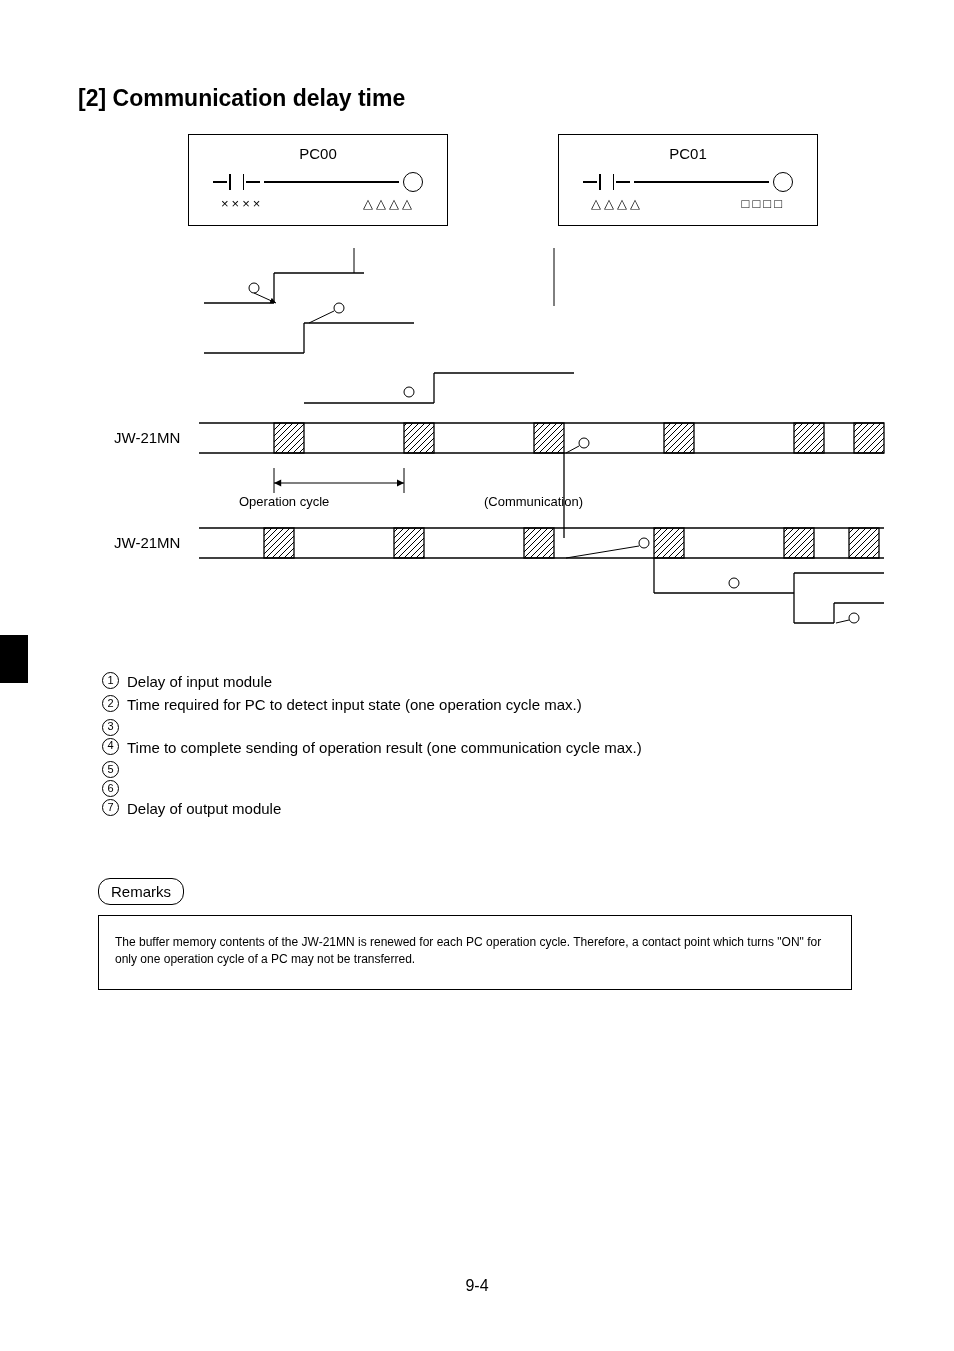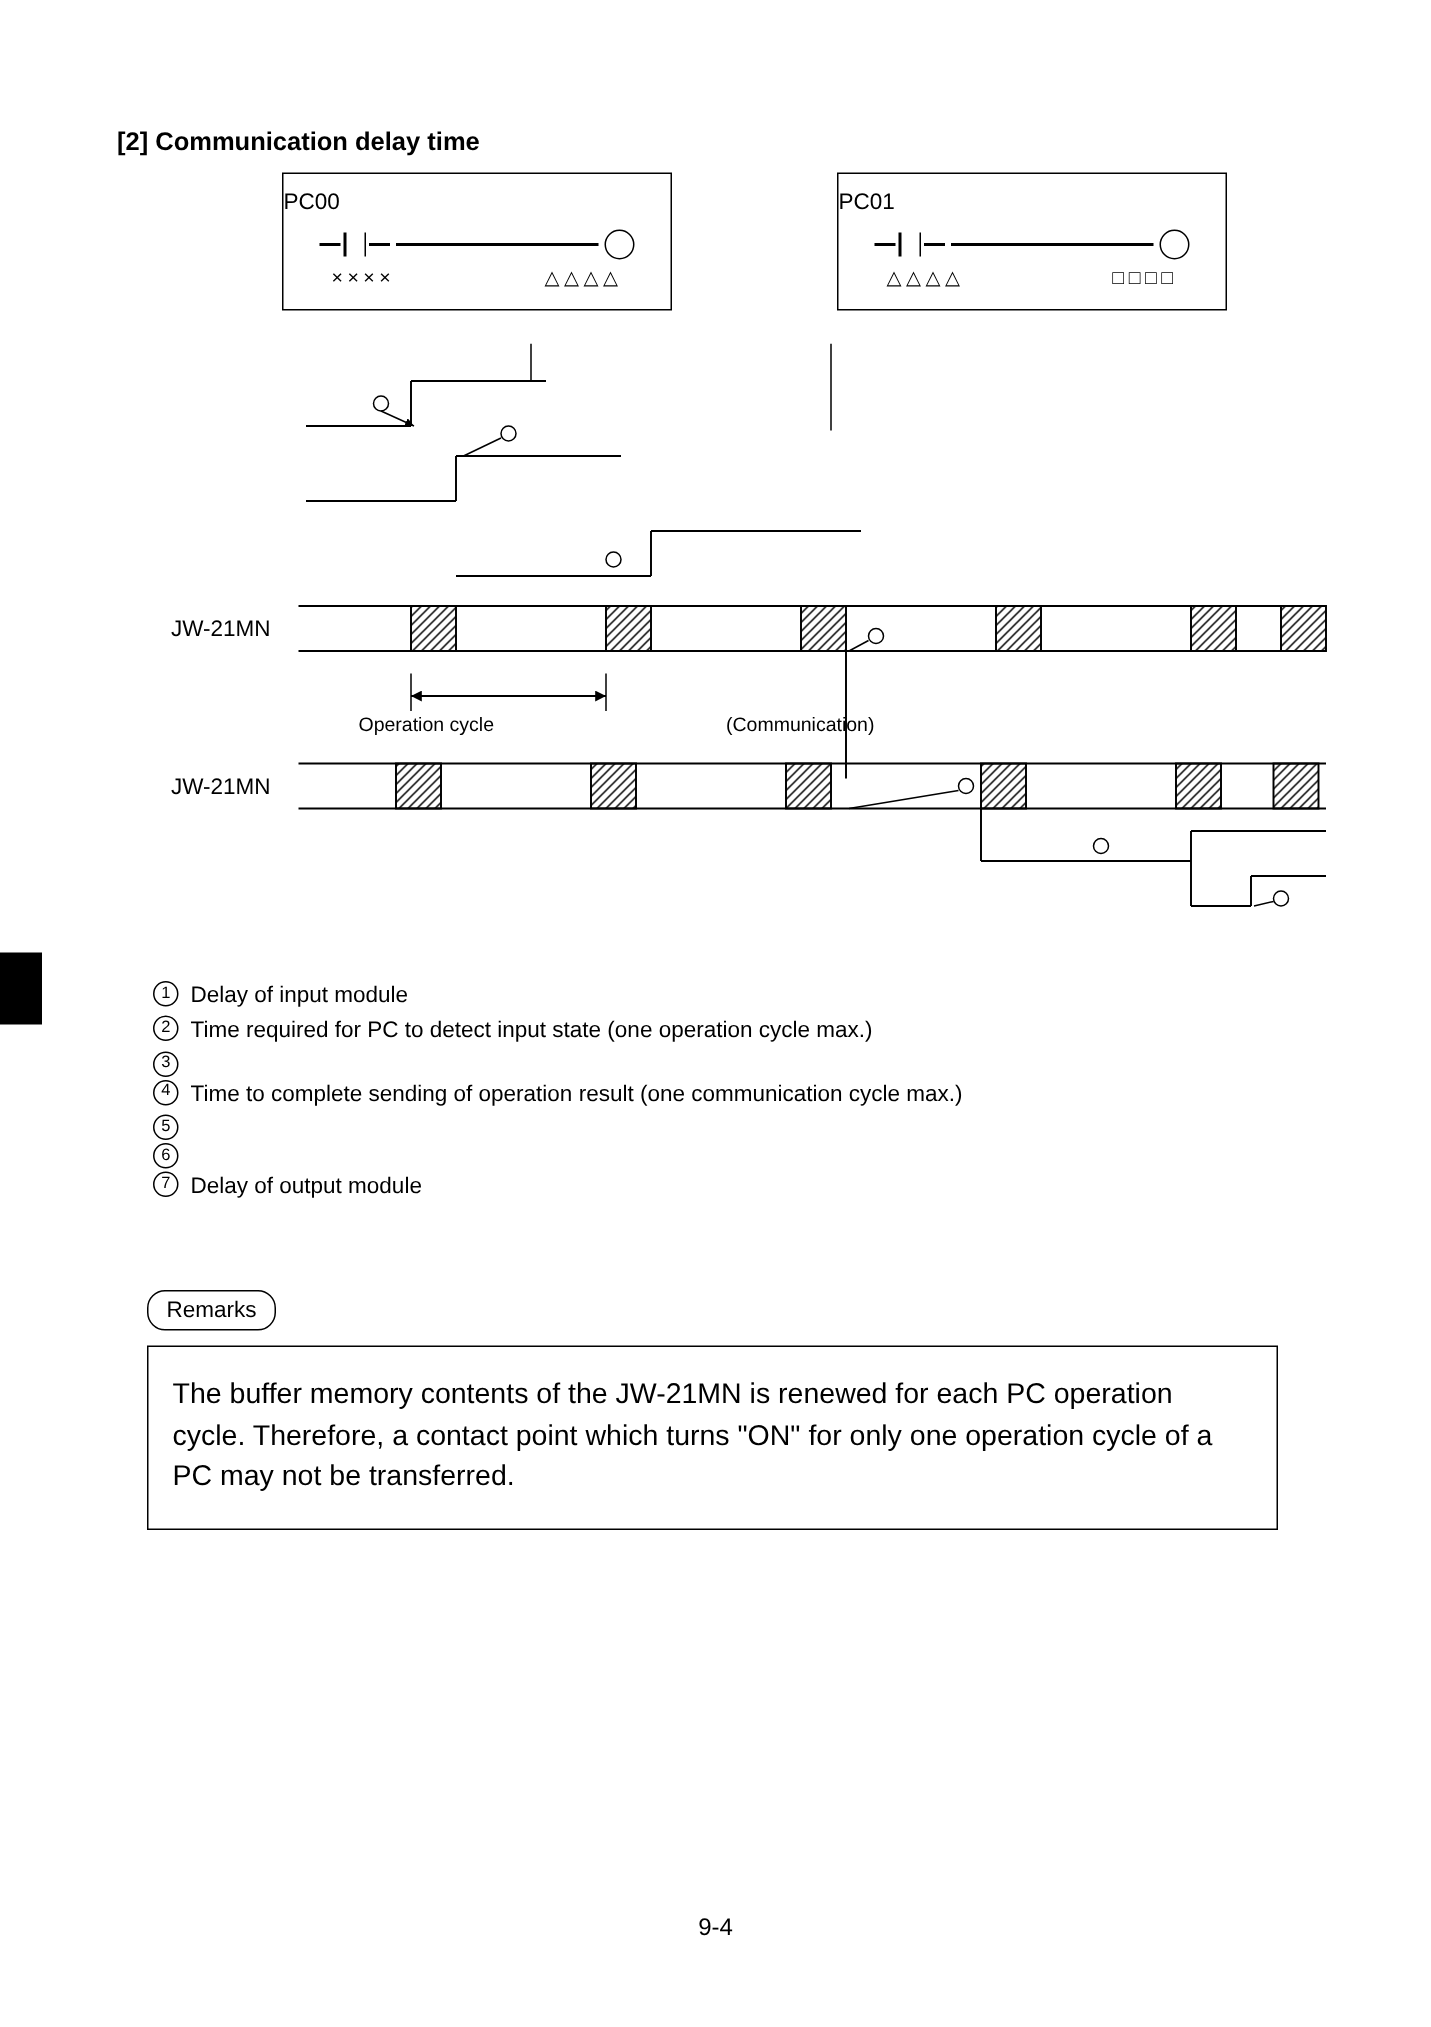--- a/index.html
+++ b/index.html
@@ -16,23 +16,23 @@
       left: 0;
       top: 635px;
       width: 28px;
       height: 48px;
       background: #000;
     }
     .content {
       padding: 85px 60px 0 78px;
     }
     .section-heading {
-      font-size: 17px;
+      font-size: 23px;
       font-weight: bold;
-      margin-bottom: 10px;
+      margin-bottom: 22px;
     }
     .intro {
       font-size: 15px;
       margin-left: 22px;
       margin-bottom: 30px;
     }
     .diagram-wrap {
       margin-left: 20px;
       margin-bottom: 38px;
     }
@@ -43,20 +43,21 @@
       margin-left: 90px;
       margin-bottom: 22px;
     }
     .ladder-block {
       border: 1.5px solid #000;
       width: 260px;
       padding: 10px 0 14px;
       position: relative;
     }
     .ladder-title {
+      text-align: center;
       font-size: 15px;
       margin-bottom: 10px;
     }
     .ladder-rungs {
       display: flex;
       align-items: center;
       justify-content: space-between;
       padding: 0 24px;
     }
     .contact {
@@ -136,21 +137,21 @@
       border-radius: 12px;
       padding: 4px 12px;
       font-size: 15px;
       margin-left: 20px;
       margin-top: 58px;
     }
     .remarks-box {
       border: 1.5px solid #000;
       margin: 10px 42px 0 20px;
       padding: 18px 16px 20px;
-      font-size: 19px;
+      font-size: 12px;
       line-height: 1.45;
     }
     .page-num {
       position: absolute;
       bottom: 56px;
       width: 100%;
       text-align: center;
       font-size: 16px;
     }
   </style>

